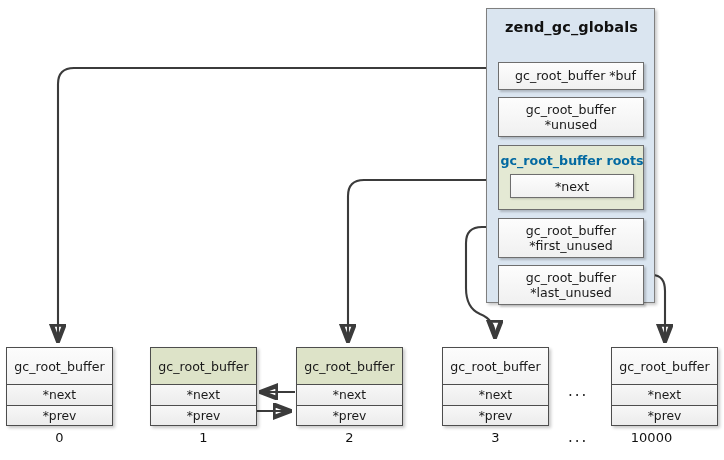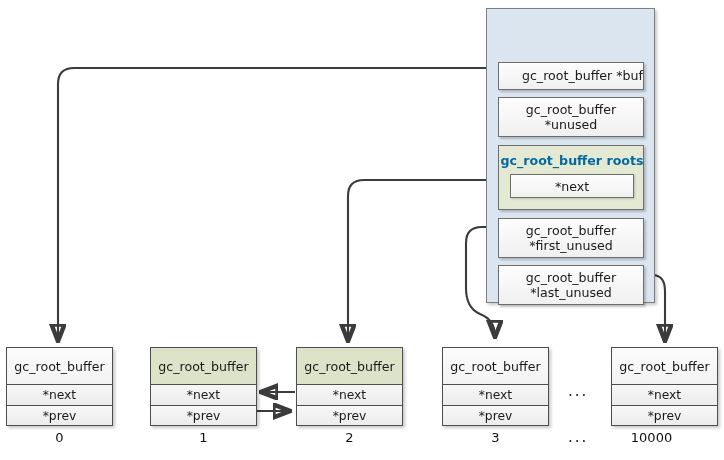--- a/index.html
+++ b/index.html
@@ -30,21 +30,21 @@
   .fieldbox{
     position:absolute;left:11px;width:146px;
     background:linear-gradient(#fdfdfd,#f0f0f0);
     border:1px solid #6e6e6e;
     box-sizing:border-box;
     box-shadow:1.5px 1.5px 2px rgba(0,0,0,.2);
     font-size:12.6px;color:#1a1a1a;
     display:flex;align-items:center;justify-content:center;
     text-align:center;line-height:1.22;
   }
-  .fieldbox.left{justify-content:flex-end;padding-left:9px;text-align:left;}
+  .fieldbox.left{justify-content:center;padding-left:9px;text-align:left;}
   .fb-buf   {top:53px;height:28px;}
   .fb-unused{top:88px;height:40px;}
   .fb-first {top:209px;height:40px;}
   .fb-last  {top:256px;height:40px;}
 
   .rootsbox{
     position:absolute;left:11px;top:136px;width:146px;height:65px;
     background:#e4e9d4;
     border:1px solid #6e6e6e;
     box-sizing:border-box;
@@ -123,20 +123,21 @@
              Q466,308 480,314 Q495,320 495,336" marker-end="url(#ah)"></path>
 
     <path d="M646,275 L652,275 Q665,275 665,291 L665,340" marker-end="url(#ah)"></path>
 
     <path d="M295,392 L262,392" marker-end="url(#ah)"></path>
 
     <path d="M255,411 L289,411" marker-end="url(#ah)"></path>
   </svg>
 
   <div class="panel">
+    <div class="panel-title">zend_gc_globals</div>
 
     <div class="fieldbox left fb-buf">
       <span>gc_root_buffer  *buf</span>
     </div>
 
     <div class="fieldbox fb-unused">
       <span>
         <span>gc_root_buffer</span><br>
         <span>*unused</span>
       </span>

